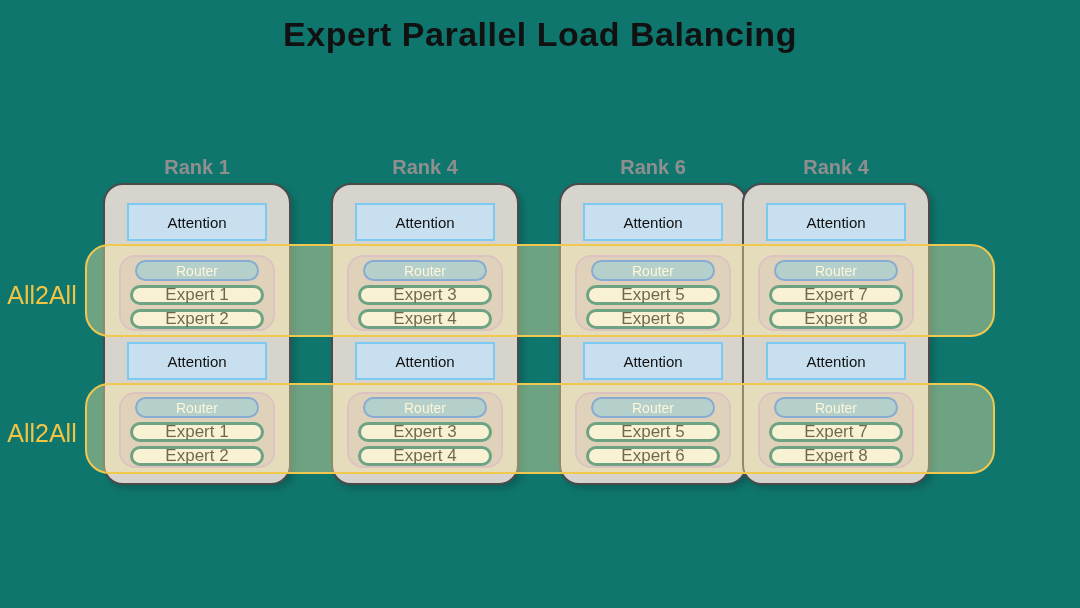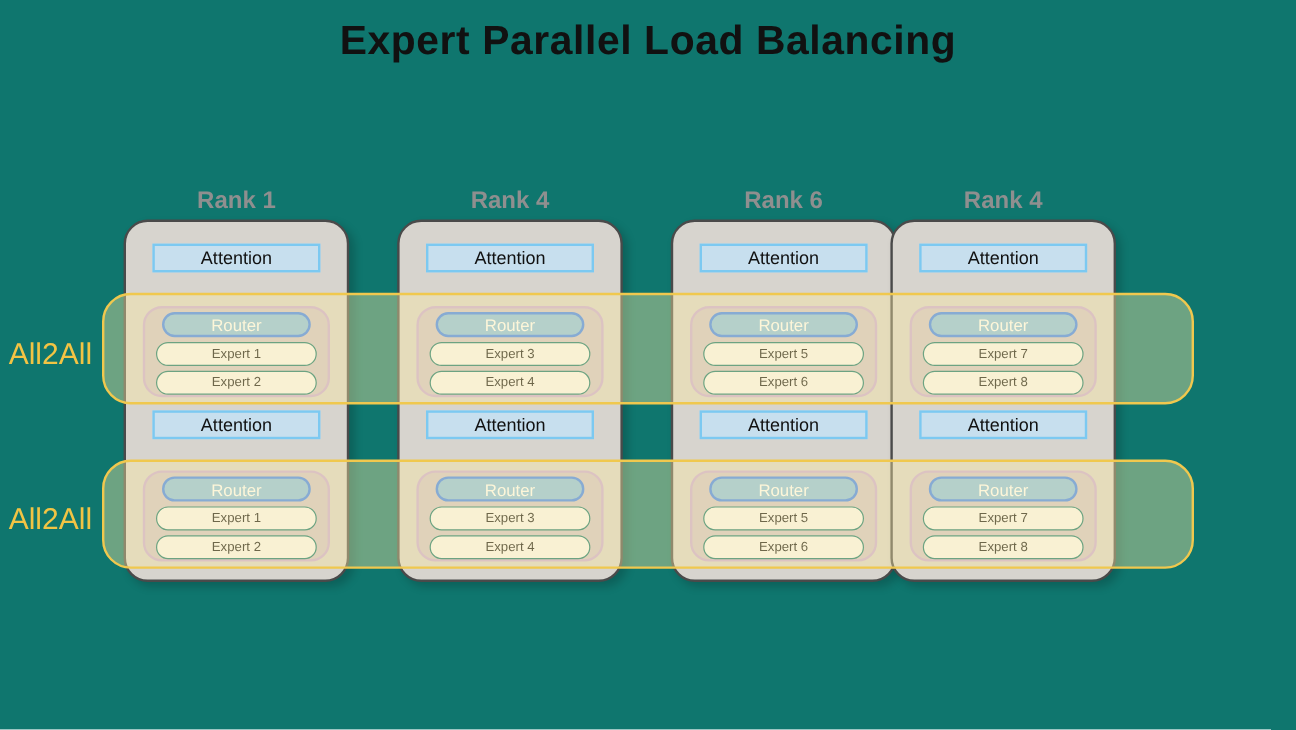--- a/index.html
+++ b/index.html
@@ -76,21 +76,21 @@
     font-size: 20px;
     font-weight: 700;
     color: #8f8f8f;
     white-space: nowrap;
   }
   .attention {
     position: absolute;
     left: 50%;
     transform: translateX(-50%);
     width: 140px;
-    height: 24px;
+    height: 38px;
     background: #c7dfee;
     border: 2px solid #7cc9f1;
     border-radius: 0;
     box-sizing: border-box;
     display: flex;
     align-items: center;
     justify-content: center;
     font-size: 15px;
     color: #111111;
   }
@@ -126,27 +126,27 @@
     font-size: 14px;
     color: #ffffff;
   }
   .expert {
     position: absolute;
     left: 50%;
     transform: translateX(-50%);
     width: 134px;
     height: 20px;
     background: #f8f7f6;
-    border: 1px solid #0f766e;
+    border: 3px solid #0f766e;
     border-radius: 11px;
     box-sizing: border-box;
     display: flex;
     align-items: center;
     justify-content: center;
-    font-size: 11px;
+    font-size: 17px;
     color: #111111;
   }
   .e1 { top: 28px; }
   .e2 { top: 52px; }
 </style>
 </head>
 <body>
 
 <div class="stage">
 

